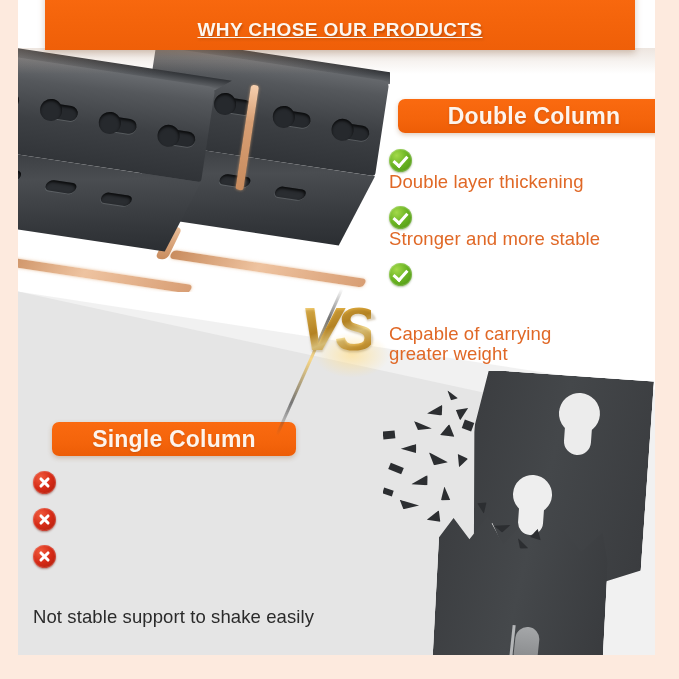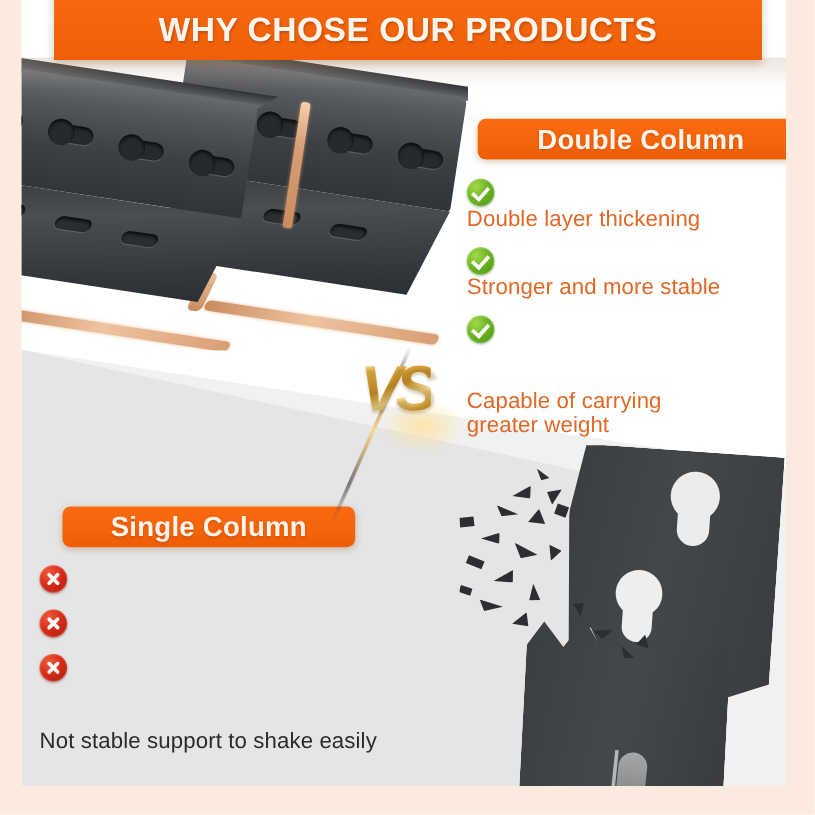--- a/index.html
+++ b/index.html
@@ -41,27 +41,28 @@
     height: 64px;
     background: linear-gradient(180deg, #fa6a10 0%, #f4640b 55%, #ef5f08 100%);
     box-shadow: 0 3px 7px rgba(120, 70, 30, 0.28);
     display: flex;
     align-items: flex-end;
     justify-content: center;
     z-index: 6;
   }
   .title-banner .title-text {
     color: #fdf6ef;
-    font-size: 28px;
+    font-size: 19px;
     font-weight: bold;
     letter-spacing: 0.4px;
     line-height: 1;
     padding-bottom: 11px;
     text-shadow: 1px 1.5px 2px rgba(140, 60, 10, 0.45);
     white-space: nowrap;
+    text-decoration: underline;
   }
 
   
   .banner-shade {
     position: absolute;
     left: 18px;
     top: 48px;
     width: 637px;
     height: 26px;
     background: linear-gradient(180deg, rgba(196,170,150,0.30) 0%, rgba(255,255,255,0) 100%);
@@ -289,21 +290,21 @@
     position: absolute;
     left: 282px;
     top: 298px;
     width: 110px;
     height: 100px;
     z-index: 8;
   }
   .vs-text {
     position: absolute;
     left: 0; top: 0;
-    font-size: 53px;
+    font-size: 62px;
     font-weight: bold;
     font-style: italic;
     letter-spacing: -6px;
     line-height: 1;
     background: linear-gradient(160deg, #fdf0c6 0%, #e8b84c 22%, #c8922a 46%,
                                  #f4dd95 62%, #d9a43b 80%, #a87619 100%);
     -webkit-background-clip: text;
     background-clip: text;
     color: transparent;
     text-shadow: 0 2px 2px rgba(120, 85, 15, 0.25);

